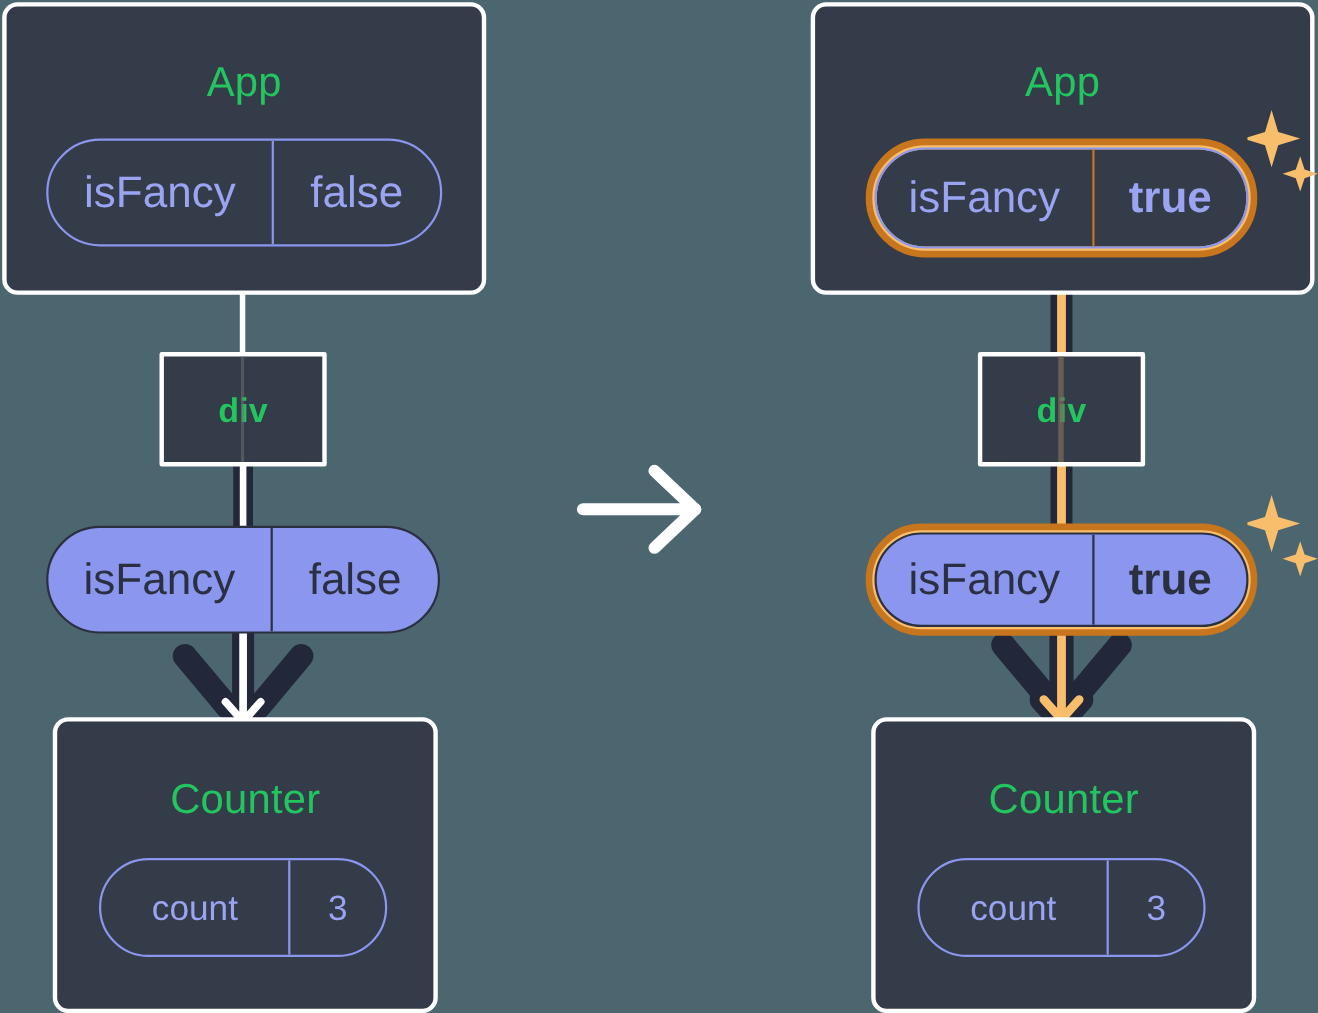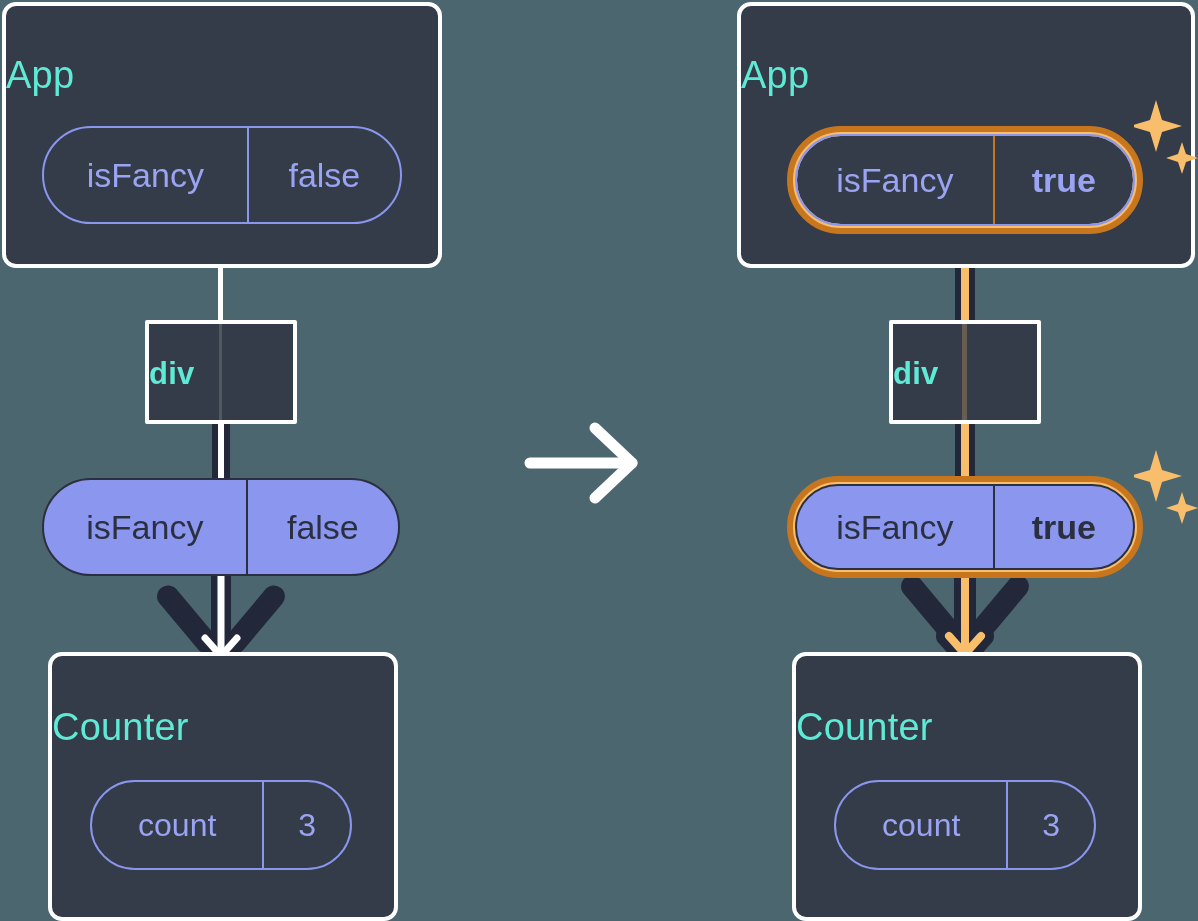--- a/index.html
+++ b/index.html
@@ -17,22 +17,22 @@
     position:absolute;
     background:#343b49;
     border:4px solid #ffffff;
     border-radius:14px;
     box-sizing:border-box;
     z-index:5;
   }
   .cbox.small{border-radius:2px;border-width:4px;}
   .cbox-title{
     position:absolute;left:0;right:0;
-    text-align:left;
-    color:#5eead4;
+    text-align:center;
+    color:#22c55e;
     font-size:38px;
     font-weight:400;
     letter-spacing:.2px;
     z-index:6;
   }
   .cbox-title.sm{font-size:31px;font-weight:700;}
 
   
   .pill{
     position:absolute;
@@ -52,21 +52,21 @@
 
   .pill.filled{
     background:#8b96ef;
     border:2px solid #2b3040;
   }
   .pill.filled .pk,.pill.filled .pv{color:#2b3040;}
   .pill.filled .pv{border-left:2px solid #2b3040;}
 
   .pk,.pv{
     display:flex;align-items:center;justify-content:center;
-    font-size:34px;font-weight:400;box-sizing:border-box;
+    font-size:40px;font-weight:400;box-sizing:border-box;
     white-space:nowrap;
   }
   .pv.bold{font-weight:700;}
 
   
   .ring{
     position:absolute;
     border-radius:999px;
     box-sizing:border-box;
     border:7px solid #c8761e;

